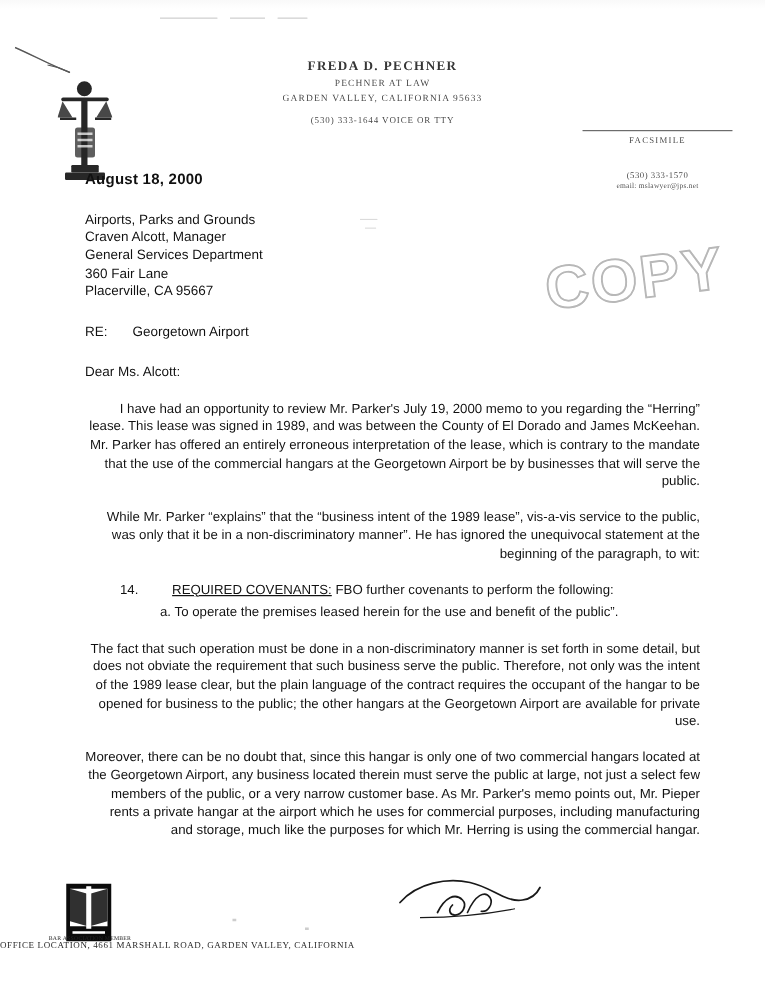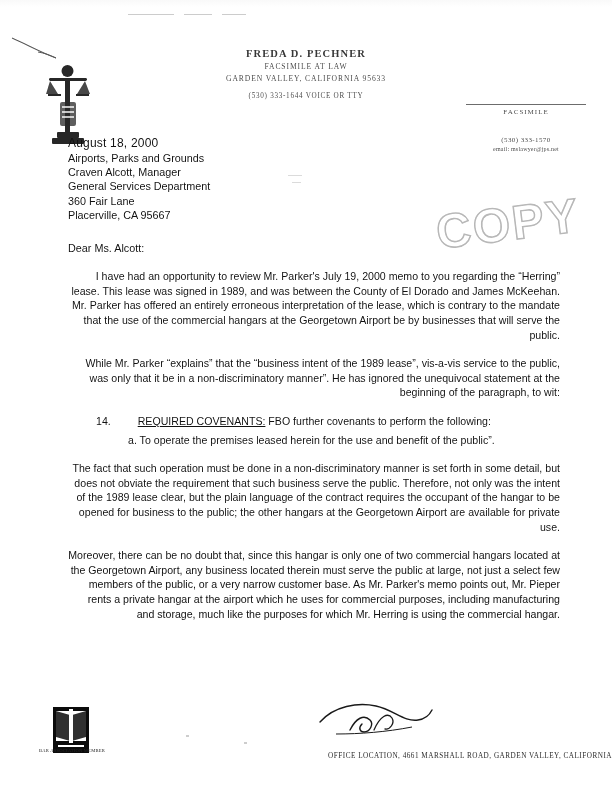--- a/index.html
+++ b/index.html
@@ -102,20 +102,22 @@
     top: 136px;
     width: 492px;
     font-family: "Liberation Sans", sans-serif;
     font-size: 10.6px;
     line-height: 14.6px;
     color: #161616;
   }
   .date {
     font-size: 12px;
     letter-spacing: .2px;
+    margin-bottom: 18px;
+    font-weight: bold;
   }
   .addr {
     font-size: 10.8px;
     line-height: 14.4px;
     margin-bottom: 18px;
   }
   .addr div { white-space: pre; }
   .re-line {
     margin: 0 0 18px 0;
     font-size: 10.8px;
@@ -181,21 +183,21 @@
     letter-spacing: .2px;
     color: #2a2a2a;
     line-height: 5.4px;
   }
 
   .footer {
     position: absolute;
     left: 0;
     top: 752px;
     width: 612px;
-    text-align: right;
+    text-align: left;
     font-family: "Liberation Serif", serif;
     font-size: 7.2px;
     letter-spacing: .5px;
     color: #2f2f2f;
   }
 
   
   .artifact { position: absolute; }
 </style>
 </head>
@@ -231,21 +233,21 @@
       <rect x="30" y="32" width="13" height="2"></rect>
       <rect x="14" y="40" width="16" height="24" rx="2" opacity=".75"></rect>
       <rect x="16" y="44" width="12" height="2" fill="#ffffff" opacity=".7"></rect>
       <rect x="16" y="49" width="12" height="2" fill="#ffffff" opacity=".7"></rect>
       <rect x="16" y="54" width="12" height="2" fill="#ffffff" opacity=".7"></rect>
     </g>
   </svg>
 
   <div class="letterhead">
     <div class="lh-name">FREDA D. PECHNER</div>
-    <div class="lh-line">FACSIMILE AT LAW</div>
+    <div class="lh-line">PECHNER AT LAW</div>
     <div class="lh-line">GARDEN VALLEY, CALIFORNIA 95633</div>
     <div class="lh-phone">(530) 333-1644 VOICE OR TTY</div>
   </div>
 
   <div class="faxrule"></div>
   <div class="faxblock">
     <div class="fx1">FACSIMILE</div>
     <div class="fx2">(530) 333-1570</div>
     <div class="fx3">email: mslawyer@jps.net</div>
   </div>
@@ -257,20 +259,23 @@
     <div class="date">August 18, 2000</div>
 
     <div class="addr">
       <div>Airports, Parks and Grounds</div>
       <div>Craven Alcott, Manager</div>
       <div>General Services Department</div>
       <div>360 Fair Lane</div>
       <div>Placerville, CA 95667</div>
     </div>
 
+    <div class="re-line">
+      <span class="re-label">RE:</span><span>Georgetown Airport</span>
+    </div>
 
     <div class="salutation">Dear Ms. Alcott:</div>
 
     <p class="para">I have had an opportunity to review Mr. Parker's July 19, 2000 memo to you regarding the “Herring” lease. This lease was signed in 1989, and was between the County of El Dorado and James McKeehan.  Mr. Parker has offered an entirely erroneous interpretation of the lease, which is contrary to the mandate that the use of the commercial hangars at the Georgetown Airport be by businesses that will serve the public.</p>
 
     <p class="para">While Mr. Parker “explains” that the “business intent of the 1989 lease”, vis-a-vis service to the public, was only that it be in a non-discriminatory manner”.  He has ignored the unequivocal statement at the beginning of the paragraph, to wit:</p>
 
     <p class="indent-num">
       <span>14.</span>
       <span class="u">REQUIRED COVENANTS:</span><span> FBO further covenants to perform the following:</span>

